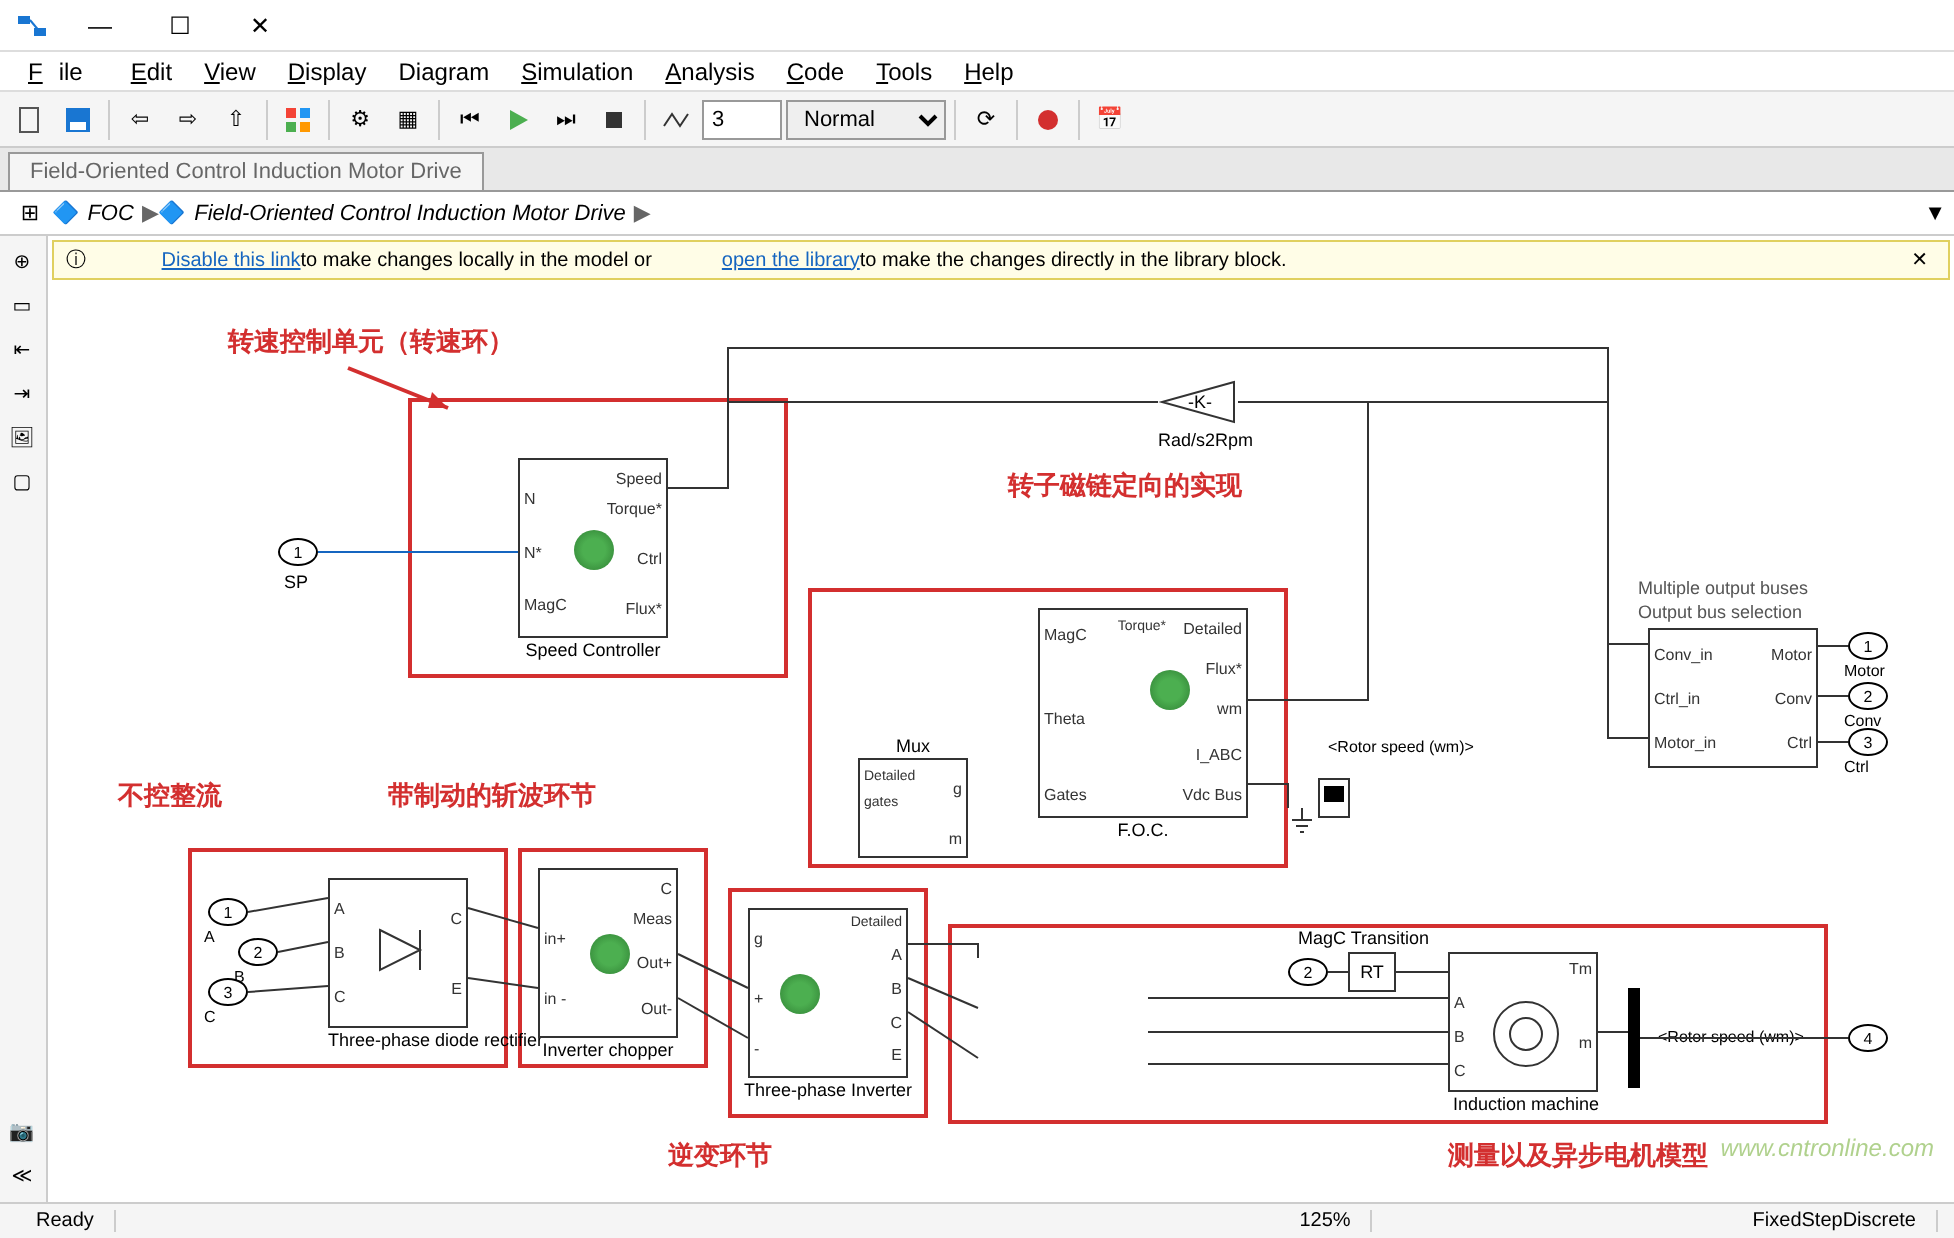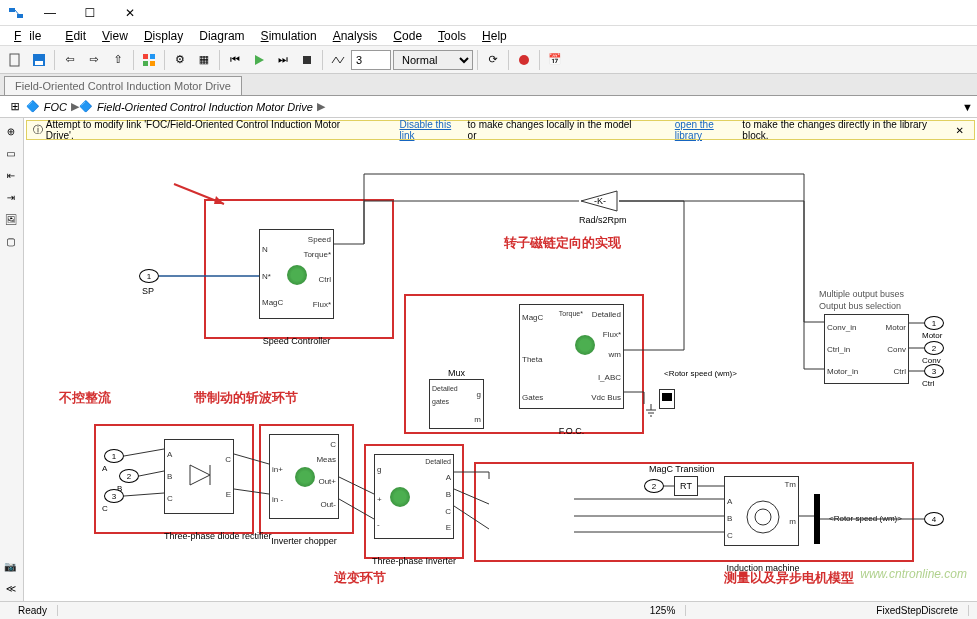--- a/index.html
+++ b/index.html
@@ -23,21 +23,21 @@
 .mainrow { display: flex; height: calc(100% - 26px - 20px - 28px - 22px - 22px - 18px); }
 .sidebar { width: 24px; background: #f5f5f5; border-right: 1px solid #ccc; display: flex; flex-direction: column; gap: 4px; padding: 4px 2px; }
 .sbtn { width: 18px; height: 18px; border: 1px solid transparent; display: flex; align-items: center; justify-content: center; font-size: 10px; }
 .canvas-wrap { flex: 1; position: relative; background: #fff; overflow: hidden; }
 .infobar { background: #fffde7; border: 1px solid #e0d060; height: 20px; display: flex; align-items: center; padding: 0 6px; font-size: 10px; margin: 2px; }
 .infobar a { color: #1565c0; text-decoration: underline; padding-left: 35px; }
 .infobar .close { margin-left: auto; padding: 0 4px; }
 .canvas { position: absolute; top: 26px; left: 0; right: 0; bottom: 0; }
 .blk { position: absolute; border: 1px solid #333; background: #fff; font-size: 9px; text-align: center; }
 .blk .lbl { position: absolute; left: 50%; transform: translateX(-50%); white-space: nowrap; font-size: 9px; }
-.blk .lbl.below { top: 100%; margin-top: 18px; }
+.blk .lbl.below { top: 100%; margin-top: 2px; }
 .blk .lbl.above { bottom: 100%; margin-bottom: 2px; }
 .port { position: absolute; font-size: 8px; color: #333; }
 .redbox { position: absolute; border: 2px solid #d32f2f; }
 .redlabel { position: absolute; color: #d32f2f; font-weight: bold; font-size: 13px; white-space: nowrap; }
 .circle-port { position: absolute; width: 20px; height: 14px; border: 1px solid #000; border-radius: 50%; background: #fff; display: flex; align-items: center; justify-content: center; font-size: 8px; }
 .subsys-icon { position: absolute; width: 20px; height: 20px; background: radial-gradient(circle, #4caf50 40%, #2e7d32 100%); border-radius: 50%; }
 .statusbar { background: #f5f5f5; height: 18px; border-top: 1px solid #ccc; display: flex; align-items: center; padding: 0 8px; font-size: 10px; }
 .statusbar .seg { padding: 0 10px; border-right: 1px solid #ccc; }
 .watermark { position: absolute; right: 10px; bottom: 20px; color: #7cb342; font-size: 12px; font-style: italic; opacity: 0.6; }
 svg.wires { position: absolute; top: 0; left: 0; width: 100%; height: 100%; pointer-events: none; }
@@ -158,30 +158,30 @@
     <div class="sbtn">🖼</div>
     <div class="sbtn">▢</div>
     <div style="flex:1"></div>
     <div class="sbtn">📷</div>
     <div class="sbtn">≪</div>
   </div>
 
   <div class="canvas-wrap">
     <div class="infobar">
       <span>ⓘ&nbsp;</span>
-      <span>Attempt to modify link 'FOC/Field-Oriented Control Induction Motor Drive'. </span>
       <a href="#">Disable this link</a>
       <span> to make changes locally in the model or </span>
       <a href="#">open the library</a>
       <span> to make the changes directly in the library block.</span>
       <span class="close">✕</span>
     </div>
 
     <div class="canvas">
 
+      <div class="redlabel" style="top:18px;left:90px">转速控制单元（转速环）</div>
       <div class="redbox" style="top:55px;left:180px;width:190px;height:140px"></div>
       <svg class="wires">
           <line x1="150" y1="40" x2="200" y2="60" stroke="#d32f2f" stroke-width="2"></line>
           <polygon points="200,60 192,52 190,60" fill="#d32f2f"></polygon>
         </svg>
 
       <div class="redlabel" style="top:245px;left:35px">不控整流</div>
       <div class="redbox" style="top:280px;left:70px;width:160px;height:110px"></div>
 
       <div class="redlabel" style="top:245px;left:170px">带制动的斩波环节</div>

